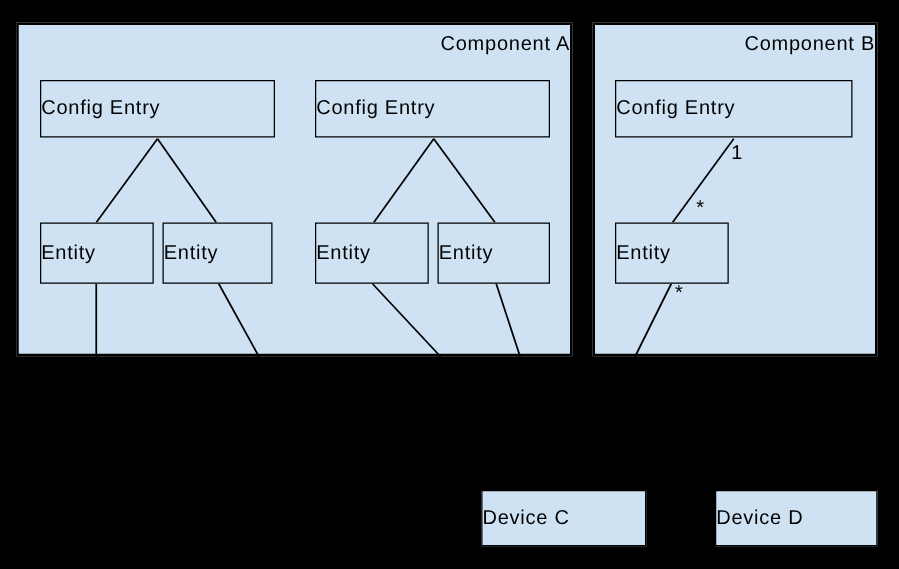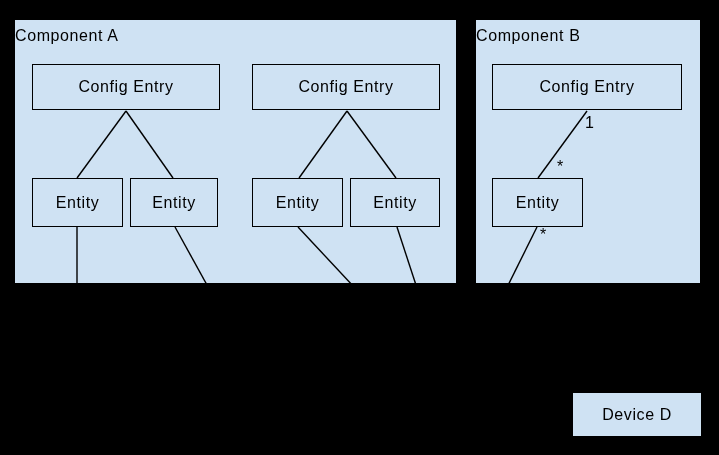--- a/index.html
+++ b/index.html
@@ -17,33 +17,33 @@
     overflow: hidden;
   }
   .component {
     position: absolute;
     box-sizing: border-box;
     background: var(--fill, #cfe2f3);
     border: 2px solid var(--border, #000000);
   }
   .component-title {
     margin-top: 7px;
-    text-align: left;
+    text-align: right;
     font-size: 16px;
     letter-spacing: 0.6px;
     white-space: nowrap;
   }
   .node {
     position: absolute;
     box-sizing: border-box;
     background: var(--fill, #cfe2f3);
     border: 1px solid var(--border, #000000);
     display: flex;
     align-items: center;
-    justify-content: center;
+    justify-content: flex-start;
     font-size: 16px;
     letter-spacing: 0.6px;
     white-space: nowrap;
     z-index: 3;
   }
   .edges {
     position: absolute;
     left: 0;
     top: 0;
     z-index: 2;
@@ -110,17 +110,20 @@
     <span>Entity</span>
   </div>
   <div class="node" style="left:492px; top:178px; width:91px; height:49px;">
     <span>Entity</span>
   </div>
 
   <div class="mult" style="left:585px; top:115px;">1</div>
   <div class="mult" style="left:557px; top:159px;">*</div>
   <div class="mult" style="left:540px; top:227px;">*</div>
 
+  <div class="node" style="left:385px; top:392px; width:132px; height:45px;">
+    <span>Device C</span>
+  </div>
   <div class="node" style="left:572px; top:392px; width:130px; height:45px;">
     <span>Device D</span>
   </div>
 
 </div>
 
 </body></html>

